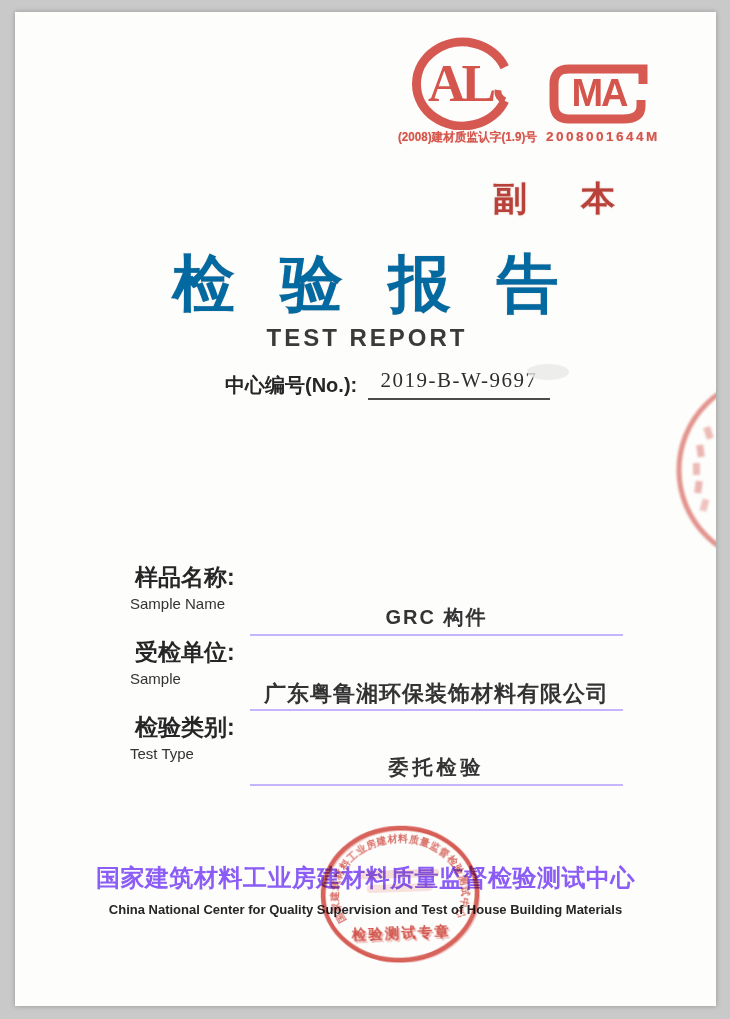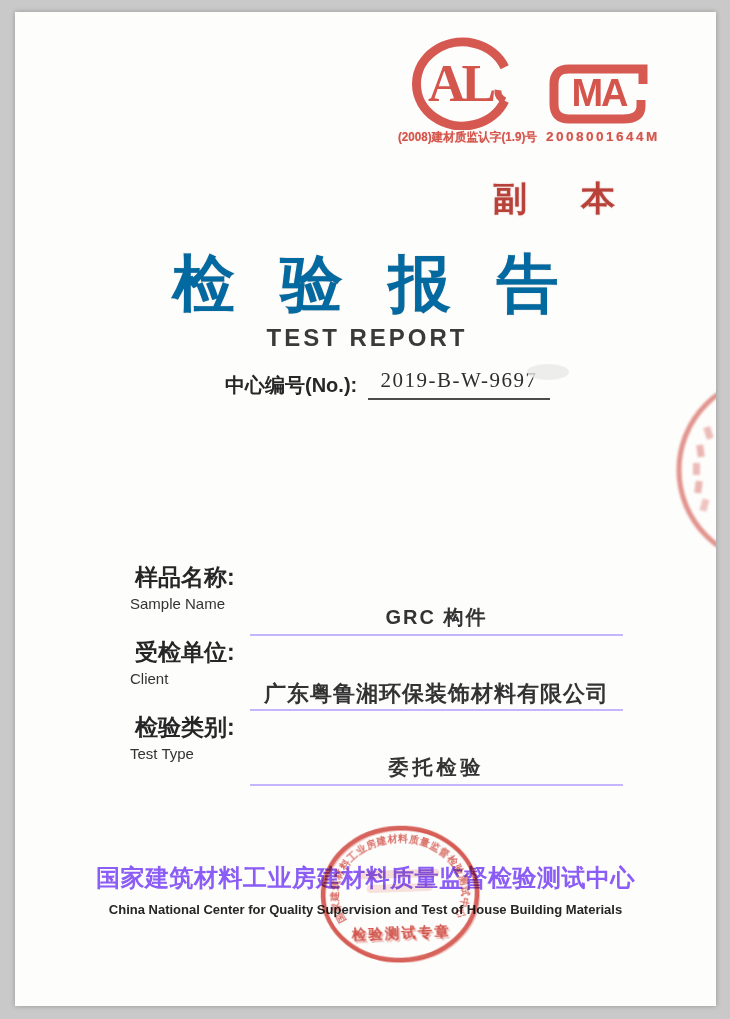--- a/index.html
+++ b/index.html
@@ -122,21 +122,21 @@
   </div>
   <div class="smudge"></div>
 
   <div class="field field-1">
     <span class="field-label">样品名称:</span>
     <span class="field-label-en">Sample Name</span>
     <span class="field-value">GRC 构件</span>
   </div>
   <div class="field field-2">
     <span class="field-label">受检单位:</span>
-    <span class="field-label-en">Client</span>
+    <span class="field-label-en">Sample</span>
     <span class="field-value">广东粤鲁湘环保装饰材料有限公司</span>
   </div>
   <div class="field field-3">
     <span class="field-label">检验类别:</span>
     <span class="field-label-en">Test Type</span>
     <span class="field-value">委托检验</span>
   </div>
 
   <div class="org-zh">国家建筑材料工业房建材料质量监督检验测试中心</div>
   <div class="org-en">China National Center for Quality Supervision and Test of House Building Materials</div>

